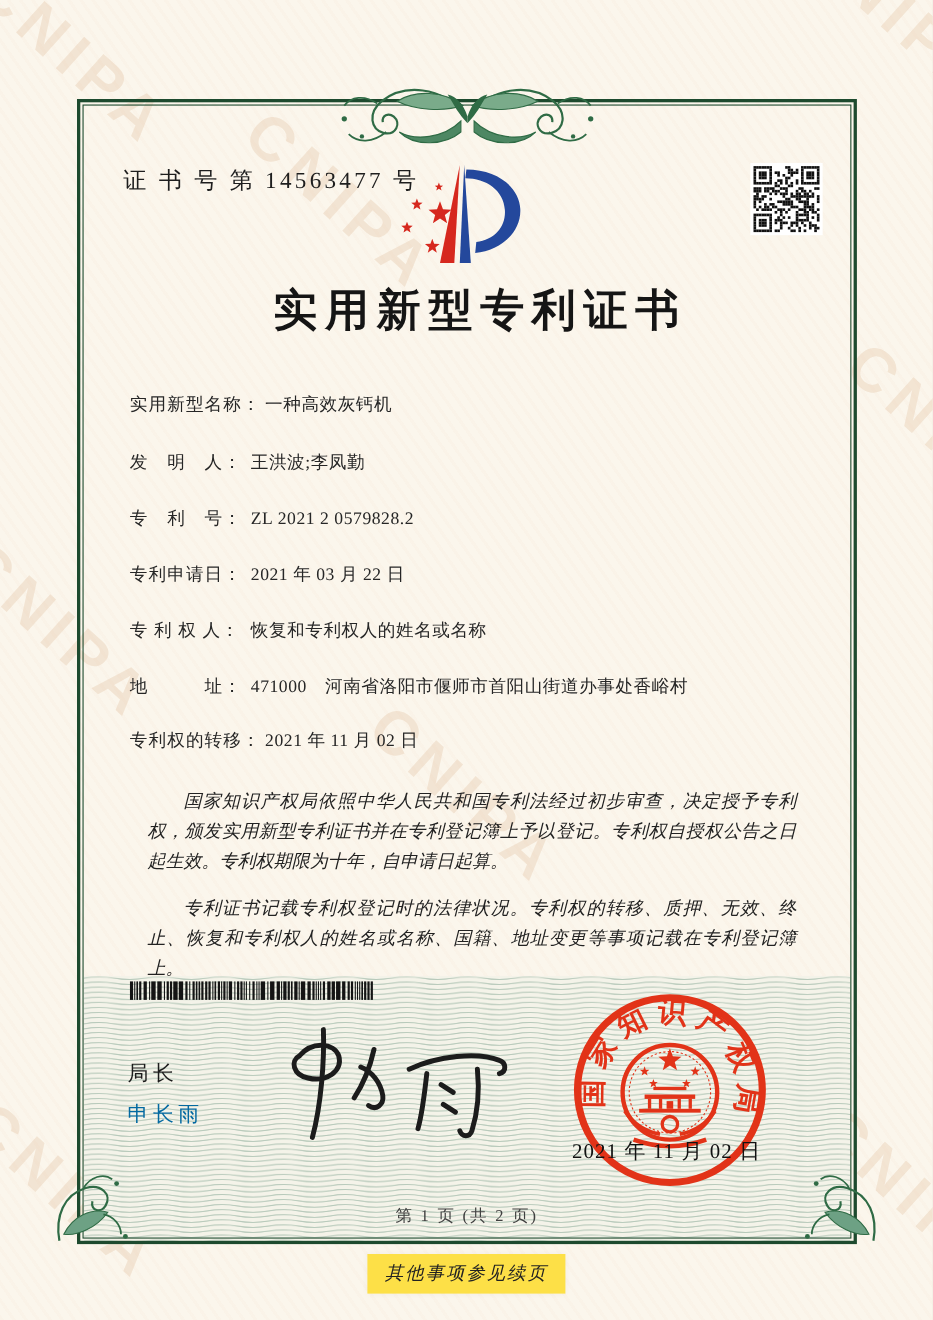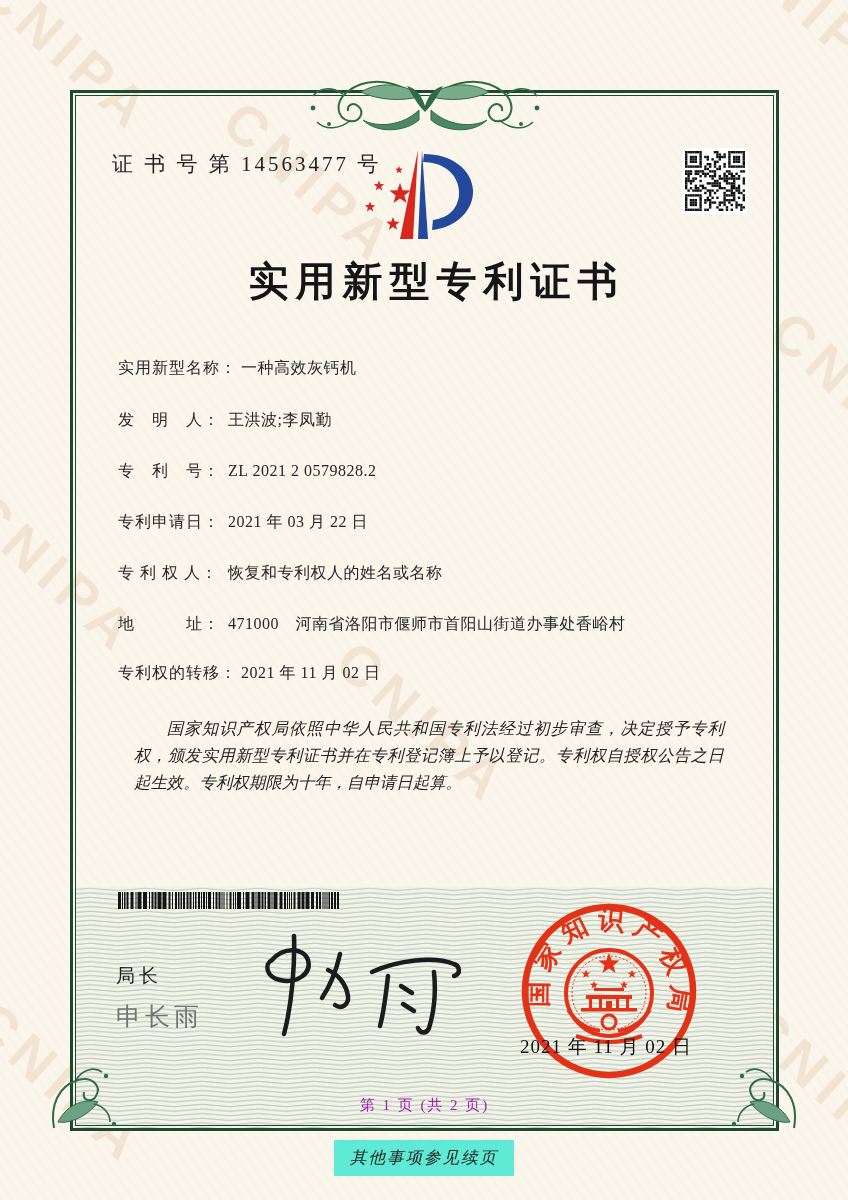--- a/index.html
+++ b/index.html
@@ -28,27 +28,27 @@
   .title{position:absolute;left:82px;top:254px;width:709px;text-align:center;font-size:40px;
          font-weight:bold;letter-spacing:7px;color:#151515;z-index:4;}
   .frow{position:absolute;left:118px;width:640px;font-size:16px;color:var(--ink);z-index:4;white-space:nowrap;}
   .flabel{display:inline-block;min-width:106px;letter-spacing:1px;}
   .fvalue{letter-spacing:0.5px;}
   .grant2{position:absolute;left:334px;top:0;}
   .body-text{position:absolute;left:118px;top:699px;width:622px;z-index:4;
              font-size:16.4px;line-height:27px;color:#222;text-align:justify;font-style:italic;}
   .body-text p{margin:16px;text-indent:2em;}
   .sig-title{position:absolute;left:116px;top:963px;font-size:19px;letter-spacing:4px;color:#1c1c1c;z-index:4;}
-  .sig-name{position:absolute;left:116px;top:1000px;font-size:25px;letter-spacing:4px;color:#737373;z-index:4;}
+  .sig-name{position:absolute;left:116px;top:1000px;font-size:19px;letter-spacing:4px;color:#0369a1;z-index:4;}
   .seal-date{position:absolute;left:500px;top:1034px;width:212px;text-align:center;
              font-size:19px;color:#111;letter-spacing:1px;z-index:6;}
   .pageno{position:absolute;left:70px;top:1096px;width:709px;text-align:center;font-size:15px;
-          letter-spacing:2px;color:#a21caf;z-index:4;}
+          letter-spacing:2px;color:#404040;z-index:4;}
   .contnote{position:absolute;left:50%;top:1140px;transform:translateX(-50%);
-            background:#5eead4;padding:7px 16px;font-size:16.5px;letter-spacing:2px;
+            background:#fde047;padding:7px 16px;font-size:16.5px;letter-spacing:2px;
             font-style:italic;color:#222;z-index:4;box-shadow:0 0 6px rgba(0,0,0,.04);}
   svg.abs{position:absolute;z-index:5;}
 </style>
 </head>
 <body>
 
 <div class="page">
 
   <span class="wm" style="left:-38px;top:18px">CNIPA</span>
   <span class="wm" style="left:712px;top:-20px">CNIPA</span>
@@ -454,20 +454,21 @@
     <span class="flabel">地　　　址：</span>
     <span class="fvalue">471000　河南省洛阳市偃师市首阳山街道办事处香峪村</span>
   </div>
   <div class="frow" style="top:663px">
     <span class="flabel">专利权的转移：</span>
     <span class="fvalue">2021 年 11 月 02 日</span>
   </div>
 
   <div class="body-text">
     <p>国家知识产权局依照中华人民共和国专利法经过初步审查，决定授予专利权，颁发实用新型专利证书并在专利登记簿上予以登记。专利权自授权公告之日起生效。专利权期限为十年，自申请日起算。</p>
+    <p>专利证书记载专利权登记时的法律状况。专利权的转移、质押、无效、终止、恢复和专利权人的姓名或名称、国籍、地址变更等事项记载在专利登记簿上。</p>
   </div>
 
   <svg class="abs" style="left:118px;top:892px" width="226" height="17" viewBox="0 0 226 17">
     <g id="bc-bars">
         <rect x="0" y="0" width="3" height="17" fill="#141414"></rect>
         <rect x="4" y="0" width="1" height="17" fill="#141414"></rect>
         <rect x="6" y="0" width="1.5" height="17" fill="#141414"></rect>
         <rect x="8.5" y="0" width="2" height="17" fill="#141414"></rect>
         <rect x="12.5" y="0" width="3" height="17" fill="#141414"></rect>
         <rect x="17.5" y="0" width="1" height="17" fill="#141414"></rect>

